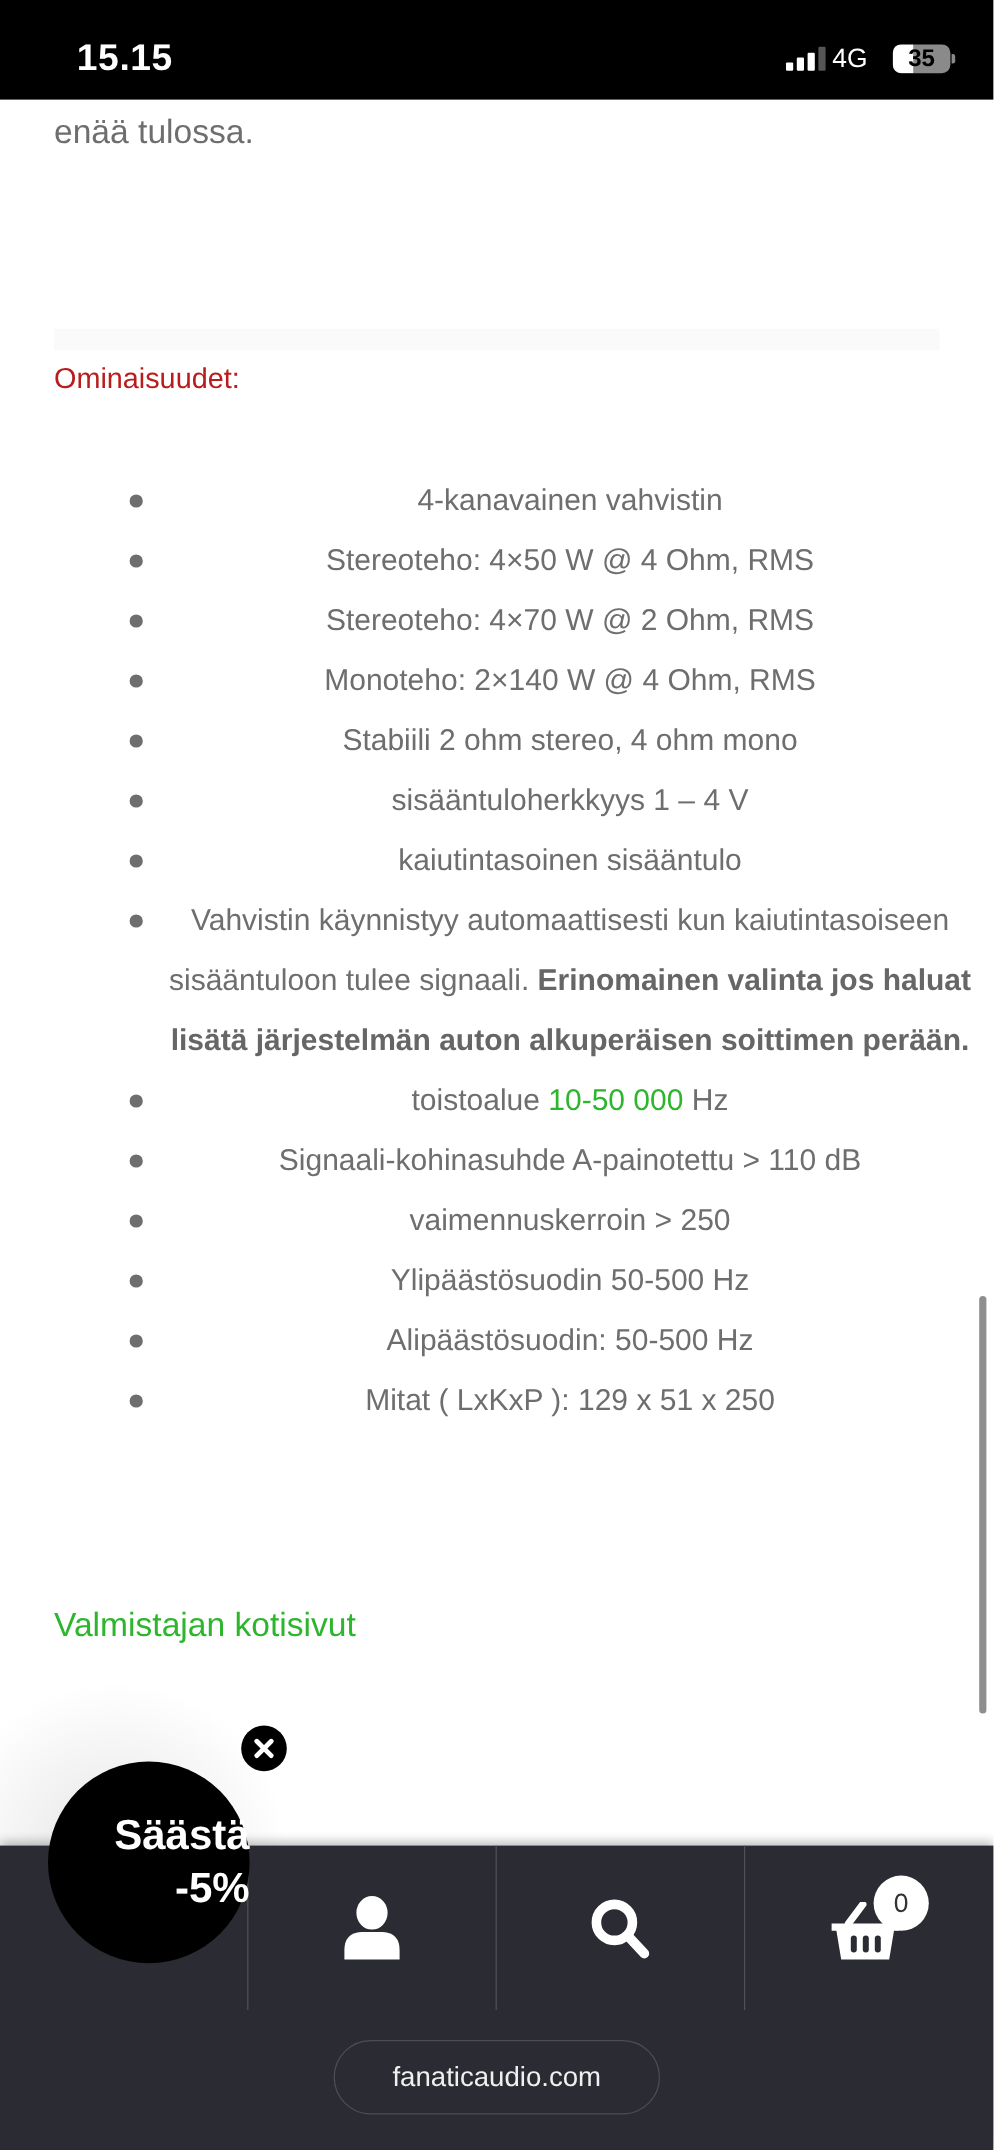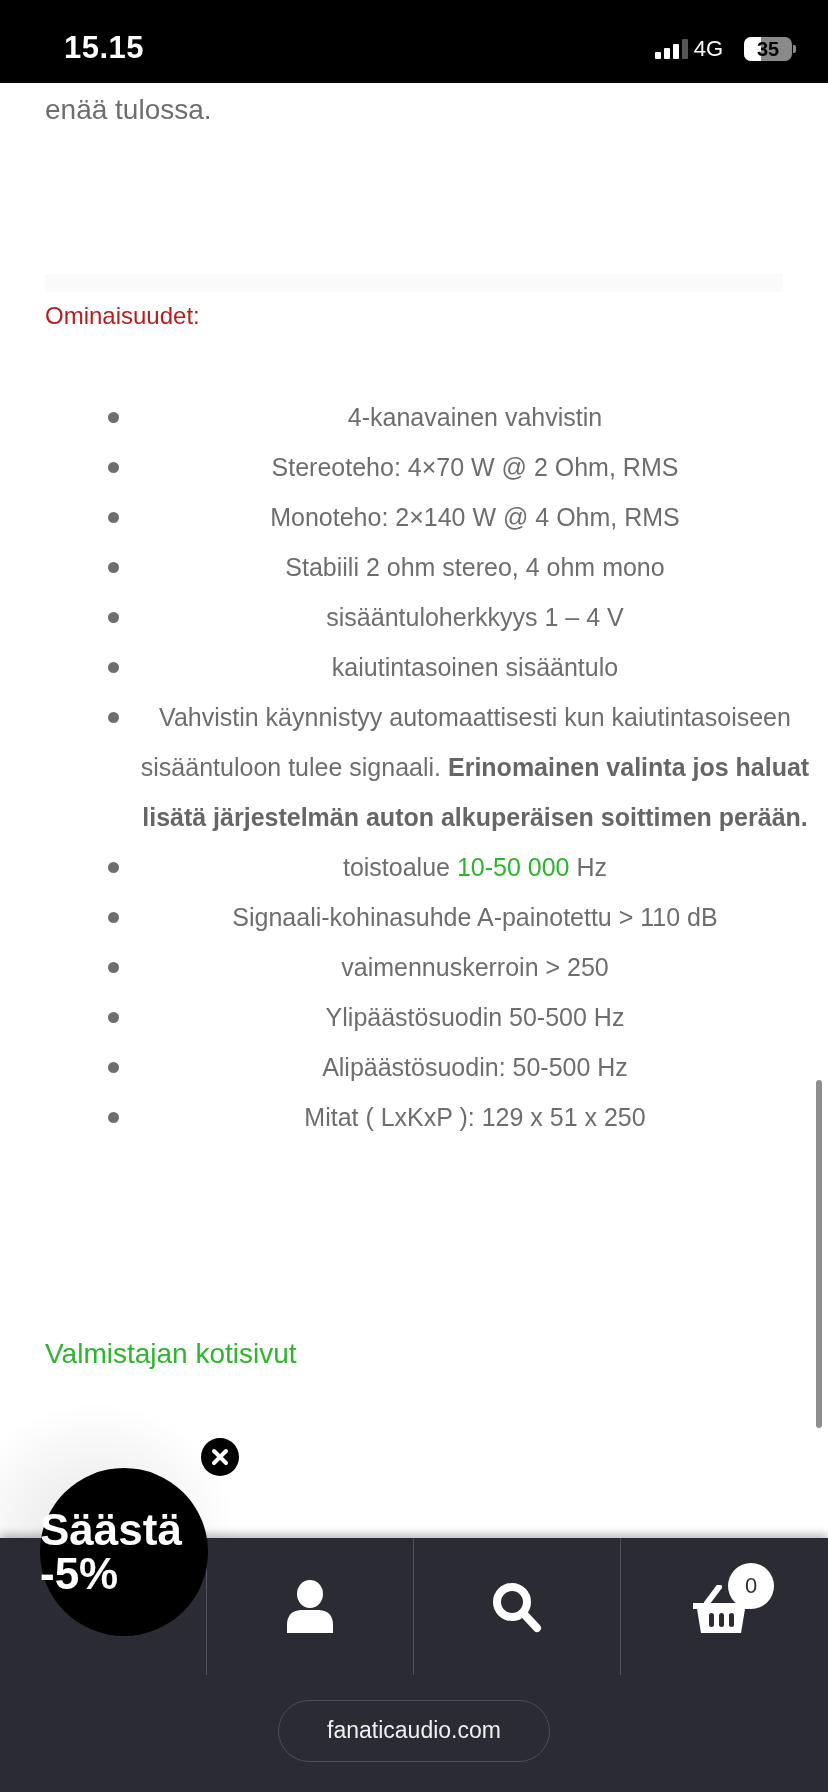--- a/index.html
+++ b/index.html
@@ -31,21 +31,21 @@
     ul.features li .strong { font-weight: bold; color: #666; }
     .green { color: #2db52d; }
 
     .maker-link { position: absolute; left: 45px; top: 1242px; font-size: 28px; color: #2db52d; text-decoration: none; }
 
     
     .scrollbar { position: absolute; left: 816px; top: 1080px; width: 6px; height: 348px; border-radius: 3px; background: #8e8e8e; }
 
     
     .promo-shadow { position: absolute; left: 0; top: 1400px; width: 240px; height: 140px; background: radial-gradient(ellipse at 40% 100%, rgba(0,0,0,0.10), rgba(0,0,0,0) 70%); }
-    .promo-badge { position: absolute; left: 40px; top: 1468px; width: 168px; height: 168px; border-radius: 50%; background: #000; color: #fff; text-align: left; z-index: 6; display: flex; flex-direction: column; justify-content: center; font-weight: bold; font-size: 44px; line-height: 44px; }
+    .promo-badge { position: absolute; left: 40px; top: 1468px; width: 168px; height: 168px; border-radius: 50%; background: #000; color: #fff; text-align: right; z-index: 6; display: flex; flex-direction: column; justify-content: center; font-weight: bold; font-size: 35px; line-height: 44px; }
     .promo-close { position: absolute; left: 201px; top: 1438px; width: 38px; height: 38px; border-radius: 50%; background: #000; z-index: 7; display: flex; align-items: center; justify-content: center; }
 
     
     .bottom-nav { position: absolute; left: 0; top: 1538px; width: 828px; height: 254px; background: #2b2c33; box-shadow: 0 -4px 8px rgba(0,0,0,0.25); z-index: 5; }
     .nav-cell { position: absolute; top: 0; height: 137px; display: flex; align-items: center; justify-content: center; }
     .nav-sep { position: absolute; top: 0; width: 1px; height: 137px; background: #50515a; }
     .cart-count { position: absolute; left: 728px; top: 25px; width: 46px; height: 46px; border-radius: 50%; background: #fff; color: #333; font-size: 22px; line-height: 46px; text-align: center; }
     .url-pill { position: absolute; left: 278px; top: 162px; width: 272px; height: 62px; border-radius: 31px; border: 1.5px solid #4c4d55; color: #f0f0f0; font-size: 23px; line-height: 59px; text-align: center; }
   </style>
 </head>
@@ -69,20 +69,21 @@
   </div>
 </div>
 
 <div class="content">
   <div class="intro-tail">enää tulossa.</div>
   <div class="divider-band"></div>
   <div class="heading">Ominaisuudet:</div>
 
   <ul class="features">
     <li>4-kanavainen vahvistin</li>
+    <li>Stereoteho: 4×50 W @ 4 Ohm, RMS</li>
     <li>Stereoteho: 4×70 W @ 2 Ohm, RMS</li>
     <li>Monoteho: 2×140 W @ 4 Ohm, RMS</li>
     <li>Stabiili 2 ohm stereo, 4 ohm mono</li>
     <li>sisääntuloherkkyys 1 – 4 V</li>
     <li>kaiutintasoinen sisääntulo</li>
     <li>
       <span>Vahvistin käynnistyy automaattisesti kun kaiutintasoiseen sisääntuloon tulee signaali.</span>
       <span class="strong">Erinomainen valinta jos haluat lisätä järjestelmän auton alkuperäisen soittimen perään.</span>
     </li>
     <li>

